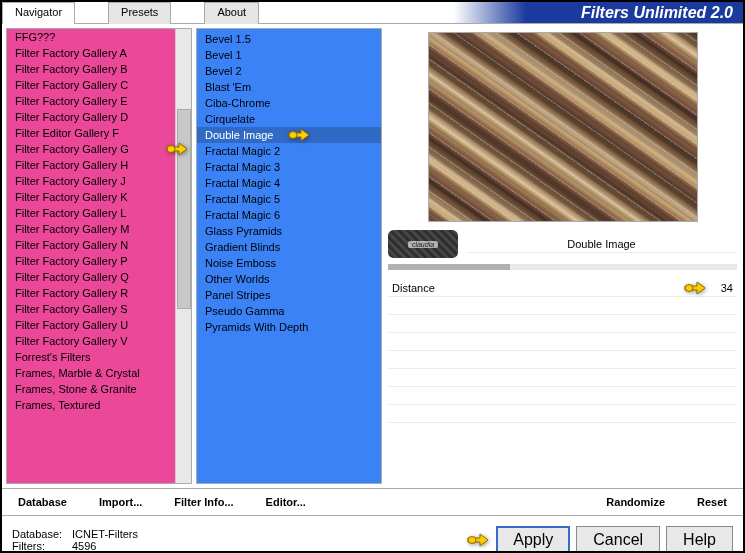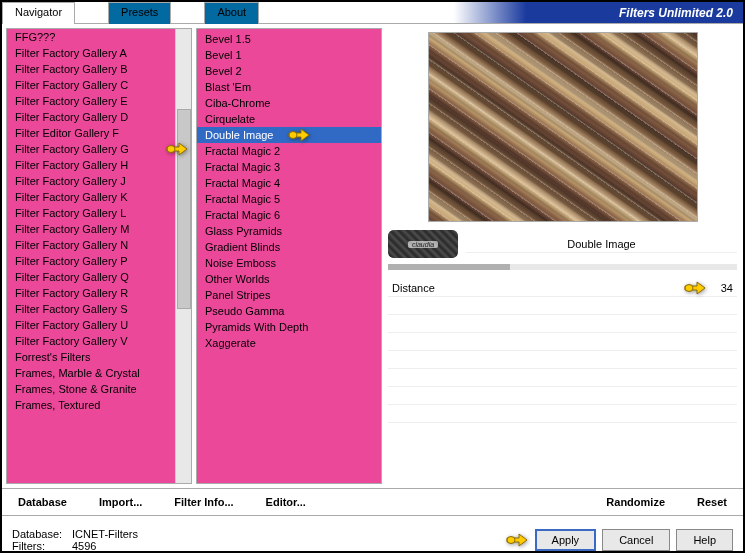--- a/index.html
+++ b/index.html
@@ -1,27 +1,27 @@
 <!DOCTYPE html>
 <html><head>
   <meta charset="utf-8">
   <style>
     * { box-sizing: border-box; margin: 0; padding: 0; }
     body { font-family: Tahoma, Arial, sans-serif; font-size: 11px; background: #fff; color: #000; width: 745px; height: 553px; overflow: hidden; border: 2px solid #000; }
     
     .header { height: 22px; display: flex; background: #fff; border-bottom: 1px solid #aaa; }
     .tabs { display: flex; height: 22px; gap: 31px; }
-    .tab { padding: 3px 12px; border: 1px solid #aaa; border-bottom: none; background: #0369a1; margin-right: 2px; cursor: pointer; }
+    .tab { padding: 3px 12px; border: 1px solid #aaa; border-bottom: none; background: #e5e5e5; margin-right: 2px; cursor: pointer; }
     .tab.active { background: #fff; }
-    .title { flex: 1; text-align: right; padding-right: 10px; font-weight: bold; font-style: italic; font-size: 12px; color: #fff; background: linear-gradient(to right, #fff 0%, #fff 40%, #1a3a9e 55%, #1a3a9e 100%); line-height: 22px; }
+    .title { flex: 1; text-align: right; padding-right: 10px; font-weight: bold; font-style: italic; font-size: 16px; color: #fff; background: linear-gradient(to right, #fff 0%, #fff 40%, #1a3a9e 55%, #1a3a9e 100%); line-height: 22px; }
     
     .main { display: flex; height: 464px; padding: 4px; gap: 4px; }
     
     .panel-left { width: 186px; border: 1px solid #aaa; background: #ec4899; overflow-y: auto; position: relative; padding: 0 0; }
-    .panel-mid { width: 186px; border: 1px solid #aaa; background: #ec4899; overflow-y: auto; padding: 2px 0; }
+    .panel-mid { width: 186px; border: 1px solid #aaa; background: #3b82f6; overflow-y: auto; padding: 2px 0; }
     .panel-right { flex: 1; background: #fff; display: flex; flex-direction: column; padding: 2px; }
     
     .list-item { padding: 2px 8px; white-space: nowrap; cursor: pointer; position: relative; }
     .list-item.selected { background: #316ac5; color: #fff; }
     
     .pointer { position: absolute; width: 24px; height: 20px; pointer-events: none; z-index: 10; }
     .pointer svg { filter: drop-shadow(1px 1px 2px rgba(0,0,0,0.4)); }
     
     .preview-holder { height: 194px; display: flex; align-items: center; justify-content: center; }
     .preview { width: 270px; height: 190px; border: 1px solid #aaa; background: repeating-linear-gradient(35deg, #5a3a2e 0px, #8a6245 8px, #c9a876 14px, #d4b890 18px, #7a5a3e 26px, #4a3426 34px); position: relative; overflow: hidden; }
@@ -43,21 +43,21 @@
     .param-row.blank { height: 18px; }
     
     .btn-row { display: flex; gap: 16px; padding: 4px 8px; border-top: 1px solid #aaa; }
     .btn { padding: 3px 8px; background: #fff; cursor: pointer; font-weight: bold; font-size: 11px; }
     .btn-spacer { flex: 1; }
     
     .footer { border-top: 1px solid #aaa; padding: 6px 10px; display: flex; align-items: center; gap: 6px; height: 48px; }
     .footer-info { flex: 1; }
     .footer-info .row { display: flex; gap: 8px; }
     .footer-info .lbl { width: 52px; }
-    .sys-btn { padding: 4px 16px; border: 1px solid #888; background: #e8e8e8; cursor: pointer; font-size: 11px; position: relative; }
+    .sys-btn { padding: 4px 16px; border: 1px solid #888; background: #e8e8e8; cursor: pointer; font-size: 16px; position: relative; }
     .sys-btn.default { border: 2px solid #3a6ac5; padding: 3px 15px; }
     
     .scrollbar { position: absolute; right: 0; top: 0; width: 16px; height: 100%; background: #e8e8e8; border-left: 1px solid #ccc; }
     .scrollbar-thumb { position: absolute; left: 1px; width: 14px; background: #c8c8c8; border: 1px solid #aaa; }
   </style>
 </head>
 <body>
 
 <svg width="0" height="0" style="position:absolute">
   <defs>
@@ -125,21 +125,20 @@
       <div class="list-item">Fractal Magic 4</div>
       <div class="list-item">Fractal Magic 5</div>
       <div class="list-item">Fractal Magic 6</div>
       <div class="list-item">Glass Pyramids</div>
       <div class="list-item">Gradient Blinds</div>
       <div class="list-item">Noise Emboss</div>
       <div class="list-item">Other Worlds</div>
       <div class="list-item">Panel Stripes</div>
       <div class="list-item">Pseudo Gamma</div>
       <div class="list-item">Pyramids With Depth</div>
-      <div class="list-item">Xaggerate</div>
     </div>
 
   <div class="panel-right">
     <div class="preview-holder">
       <div class="preview"></div>
     </div>
     <div class="watermark">
       <div class="wm-logo">
           <span>claudia</span>
         </div>

